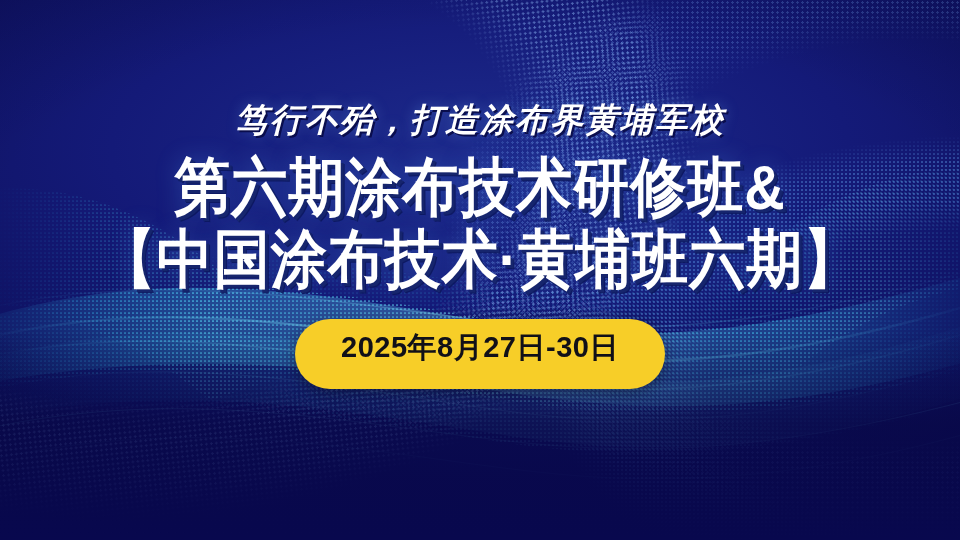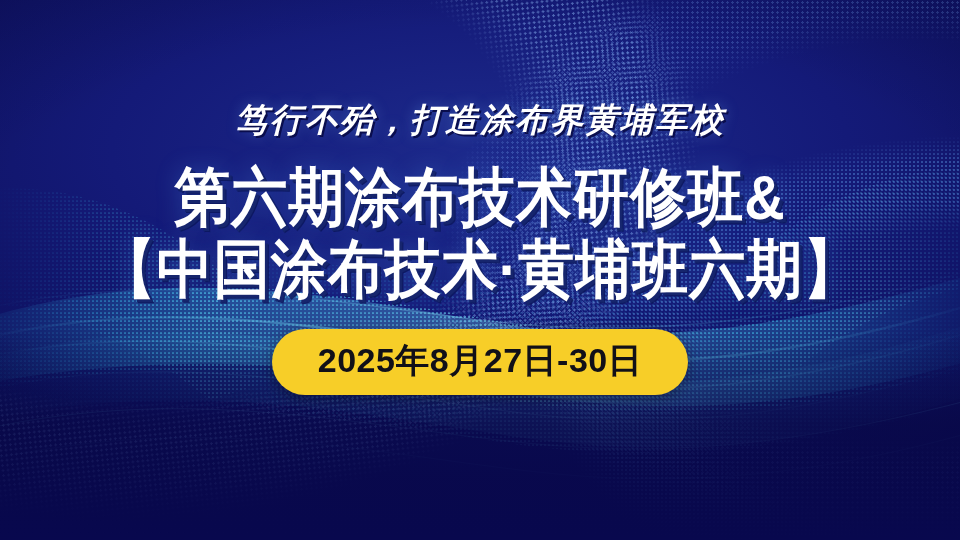--- a/index.html
+++ b/index.html
@@ -92,21 +92,21 @@
     font-size: 33px;
     font-weight: 700;
     font-style: italic;
     letter-spacing: 2px;
     color: #ffffff;
     white-space: nowrap;
     text-shadow: 2px 2px 0 rgba(8,10,70,0.9), 0 0 14px rgba(120,190,255,0.35);
   }
 
   .title-block {
-    margin-top: 22px;
+    margin-top: 12px;
     display: flex;
     flex-direction: column;
     align-items: center;
   }
   .title-line {
     font-family: "Liberation Sans", "DejaVu Sans", sans-serif;
     font-weight: 700;
     color: #ffffff;
     white-space: nowrap;
     line-height: 1.0;
@@ -124,24 +124,24 @@
   }
   .title-line-2 {
     font-size: 56px;
     letter-spacing: 1px;
   }
 
   .date-badge {
     margin-top: 36px;
     background: #f7ce28;
     color: #111018;
-    font-size: 34px;
+    font-size: 29px;
     font-weight: 700;
     letter-spacing: 0.5px;
-    padding: 9px 46px 11px 46px;
+    padding: 9px 46px 21px 46px;
     border-radius: 999px;
     white-space: nowrap;
     box-shadow: 0 3px 14px rgba(0,0,0,0.32);
   }
 
   .location {
     margin-top: 18px;
     font-size: 24px;
     font-weight: 700;
     font-style: italic;

